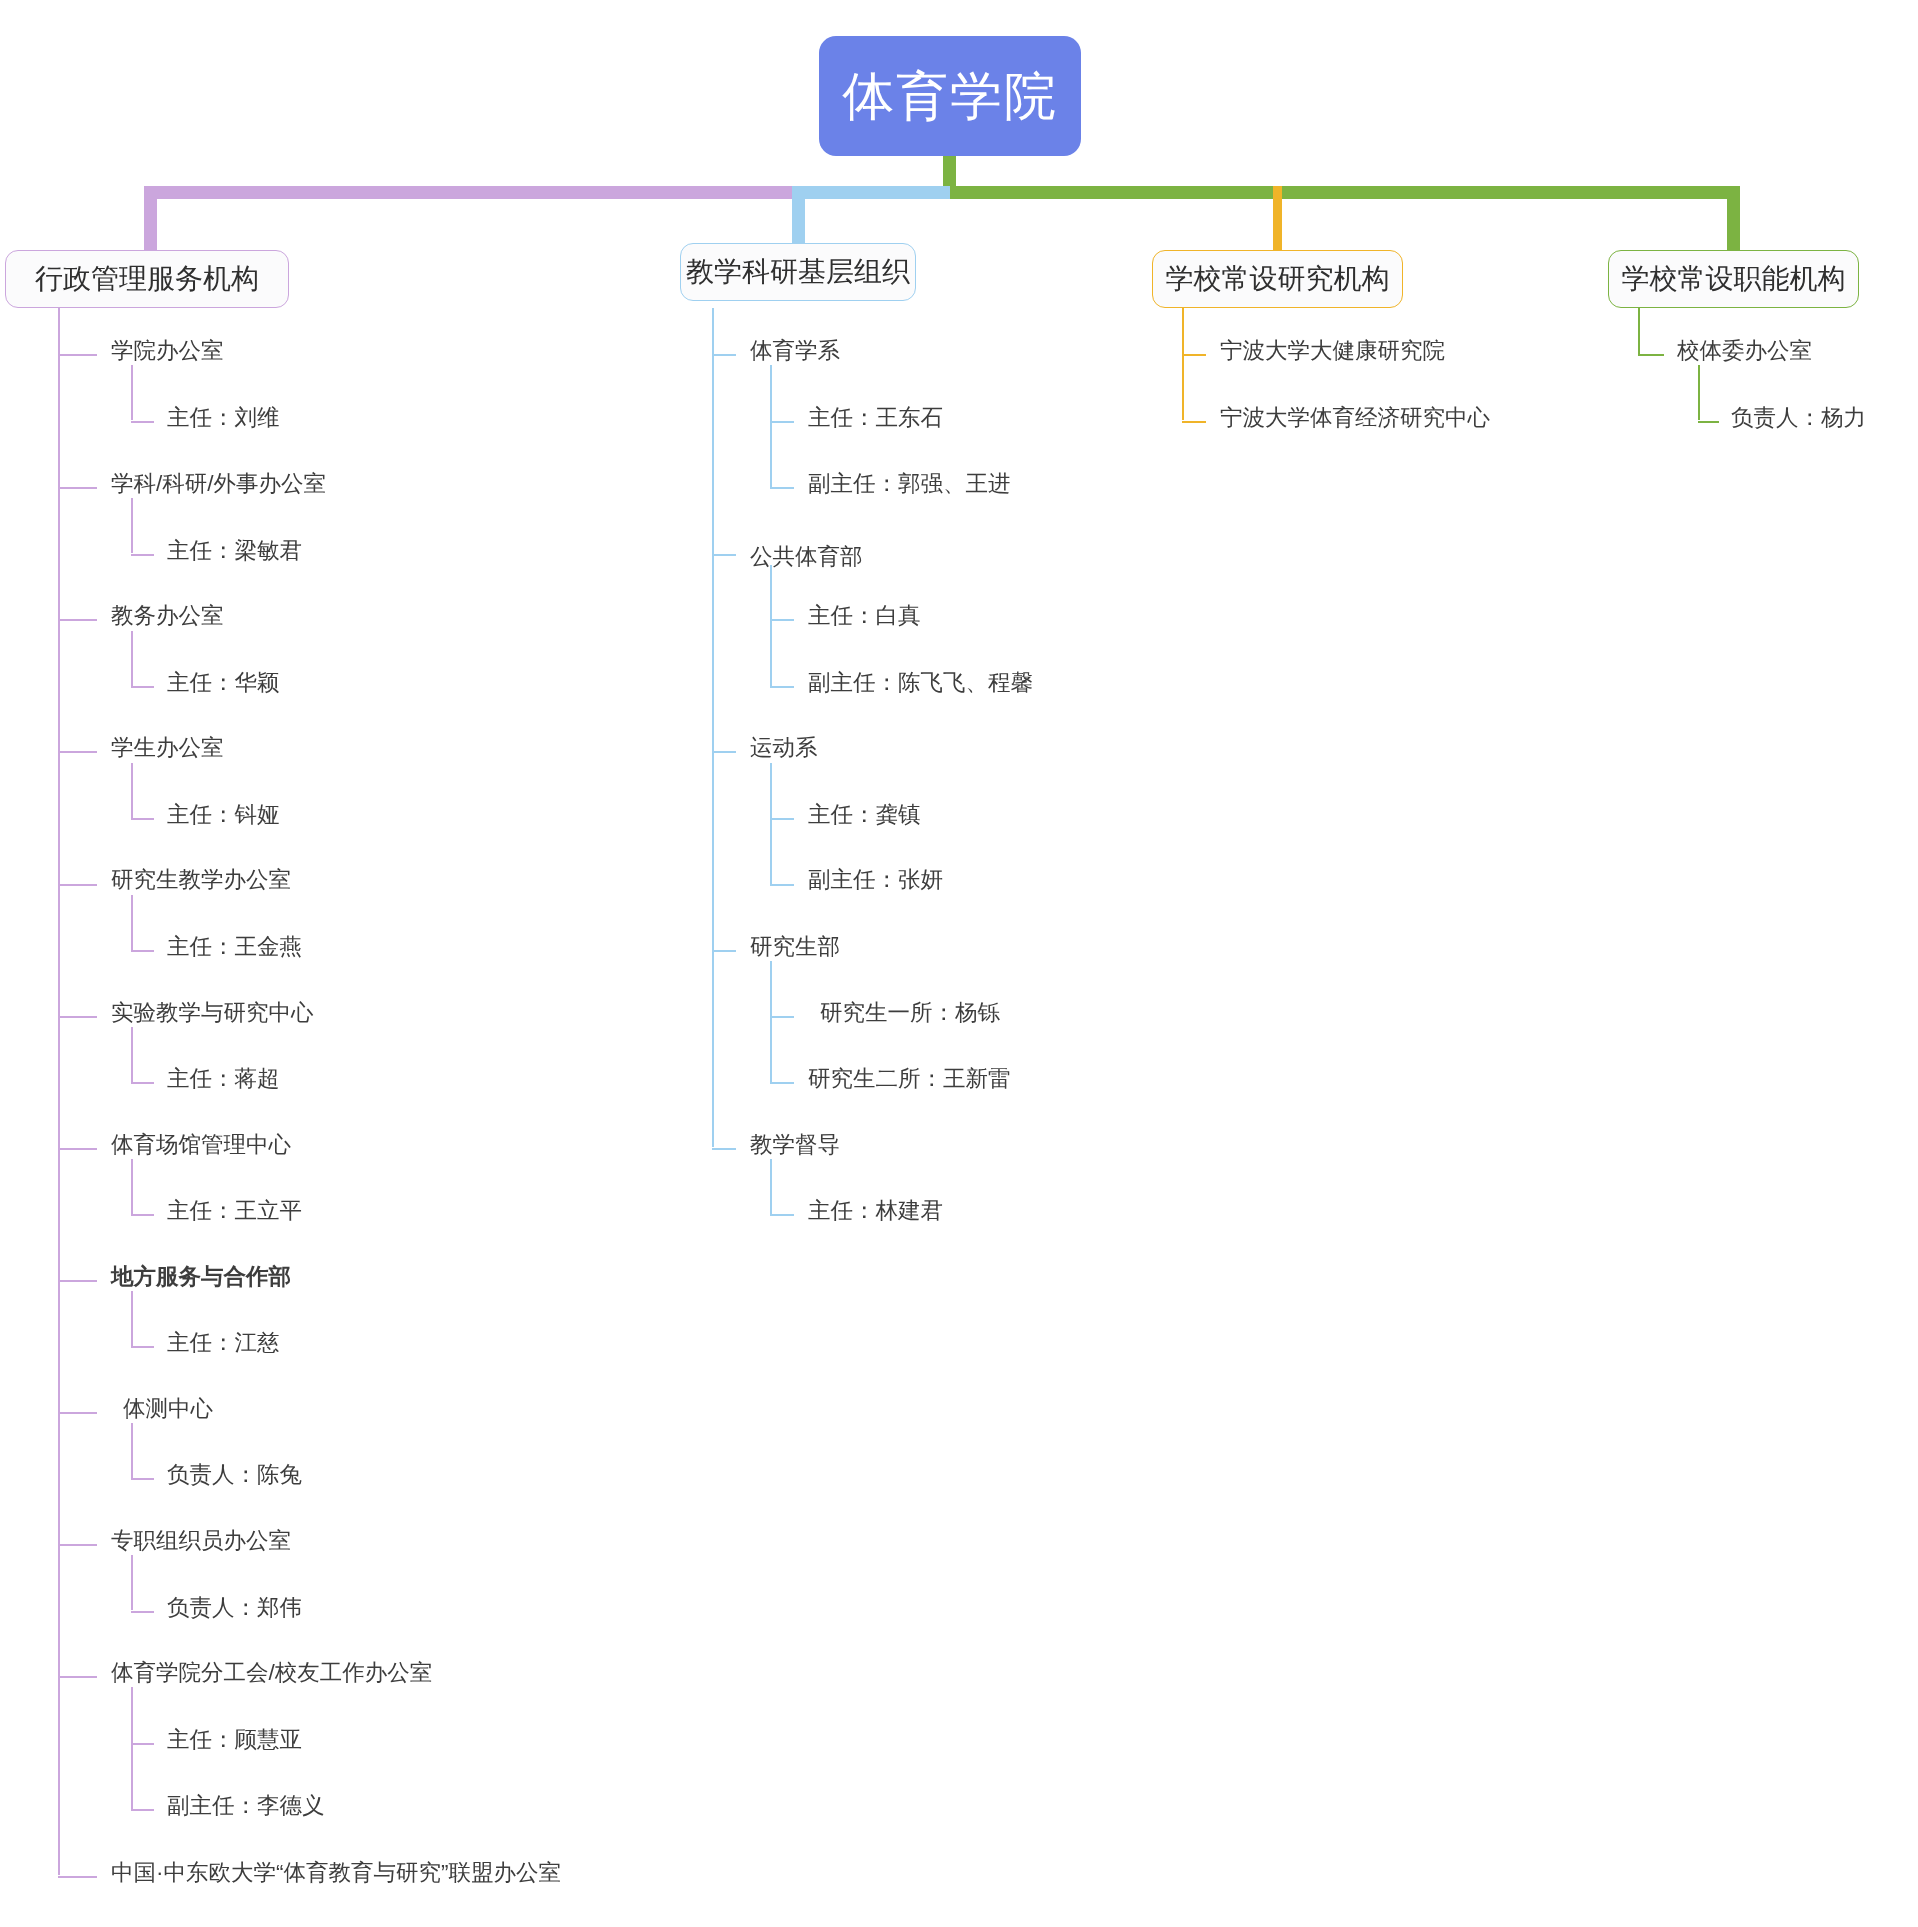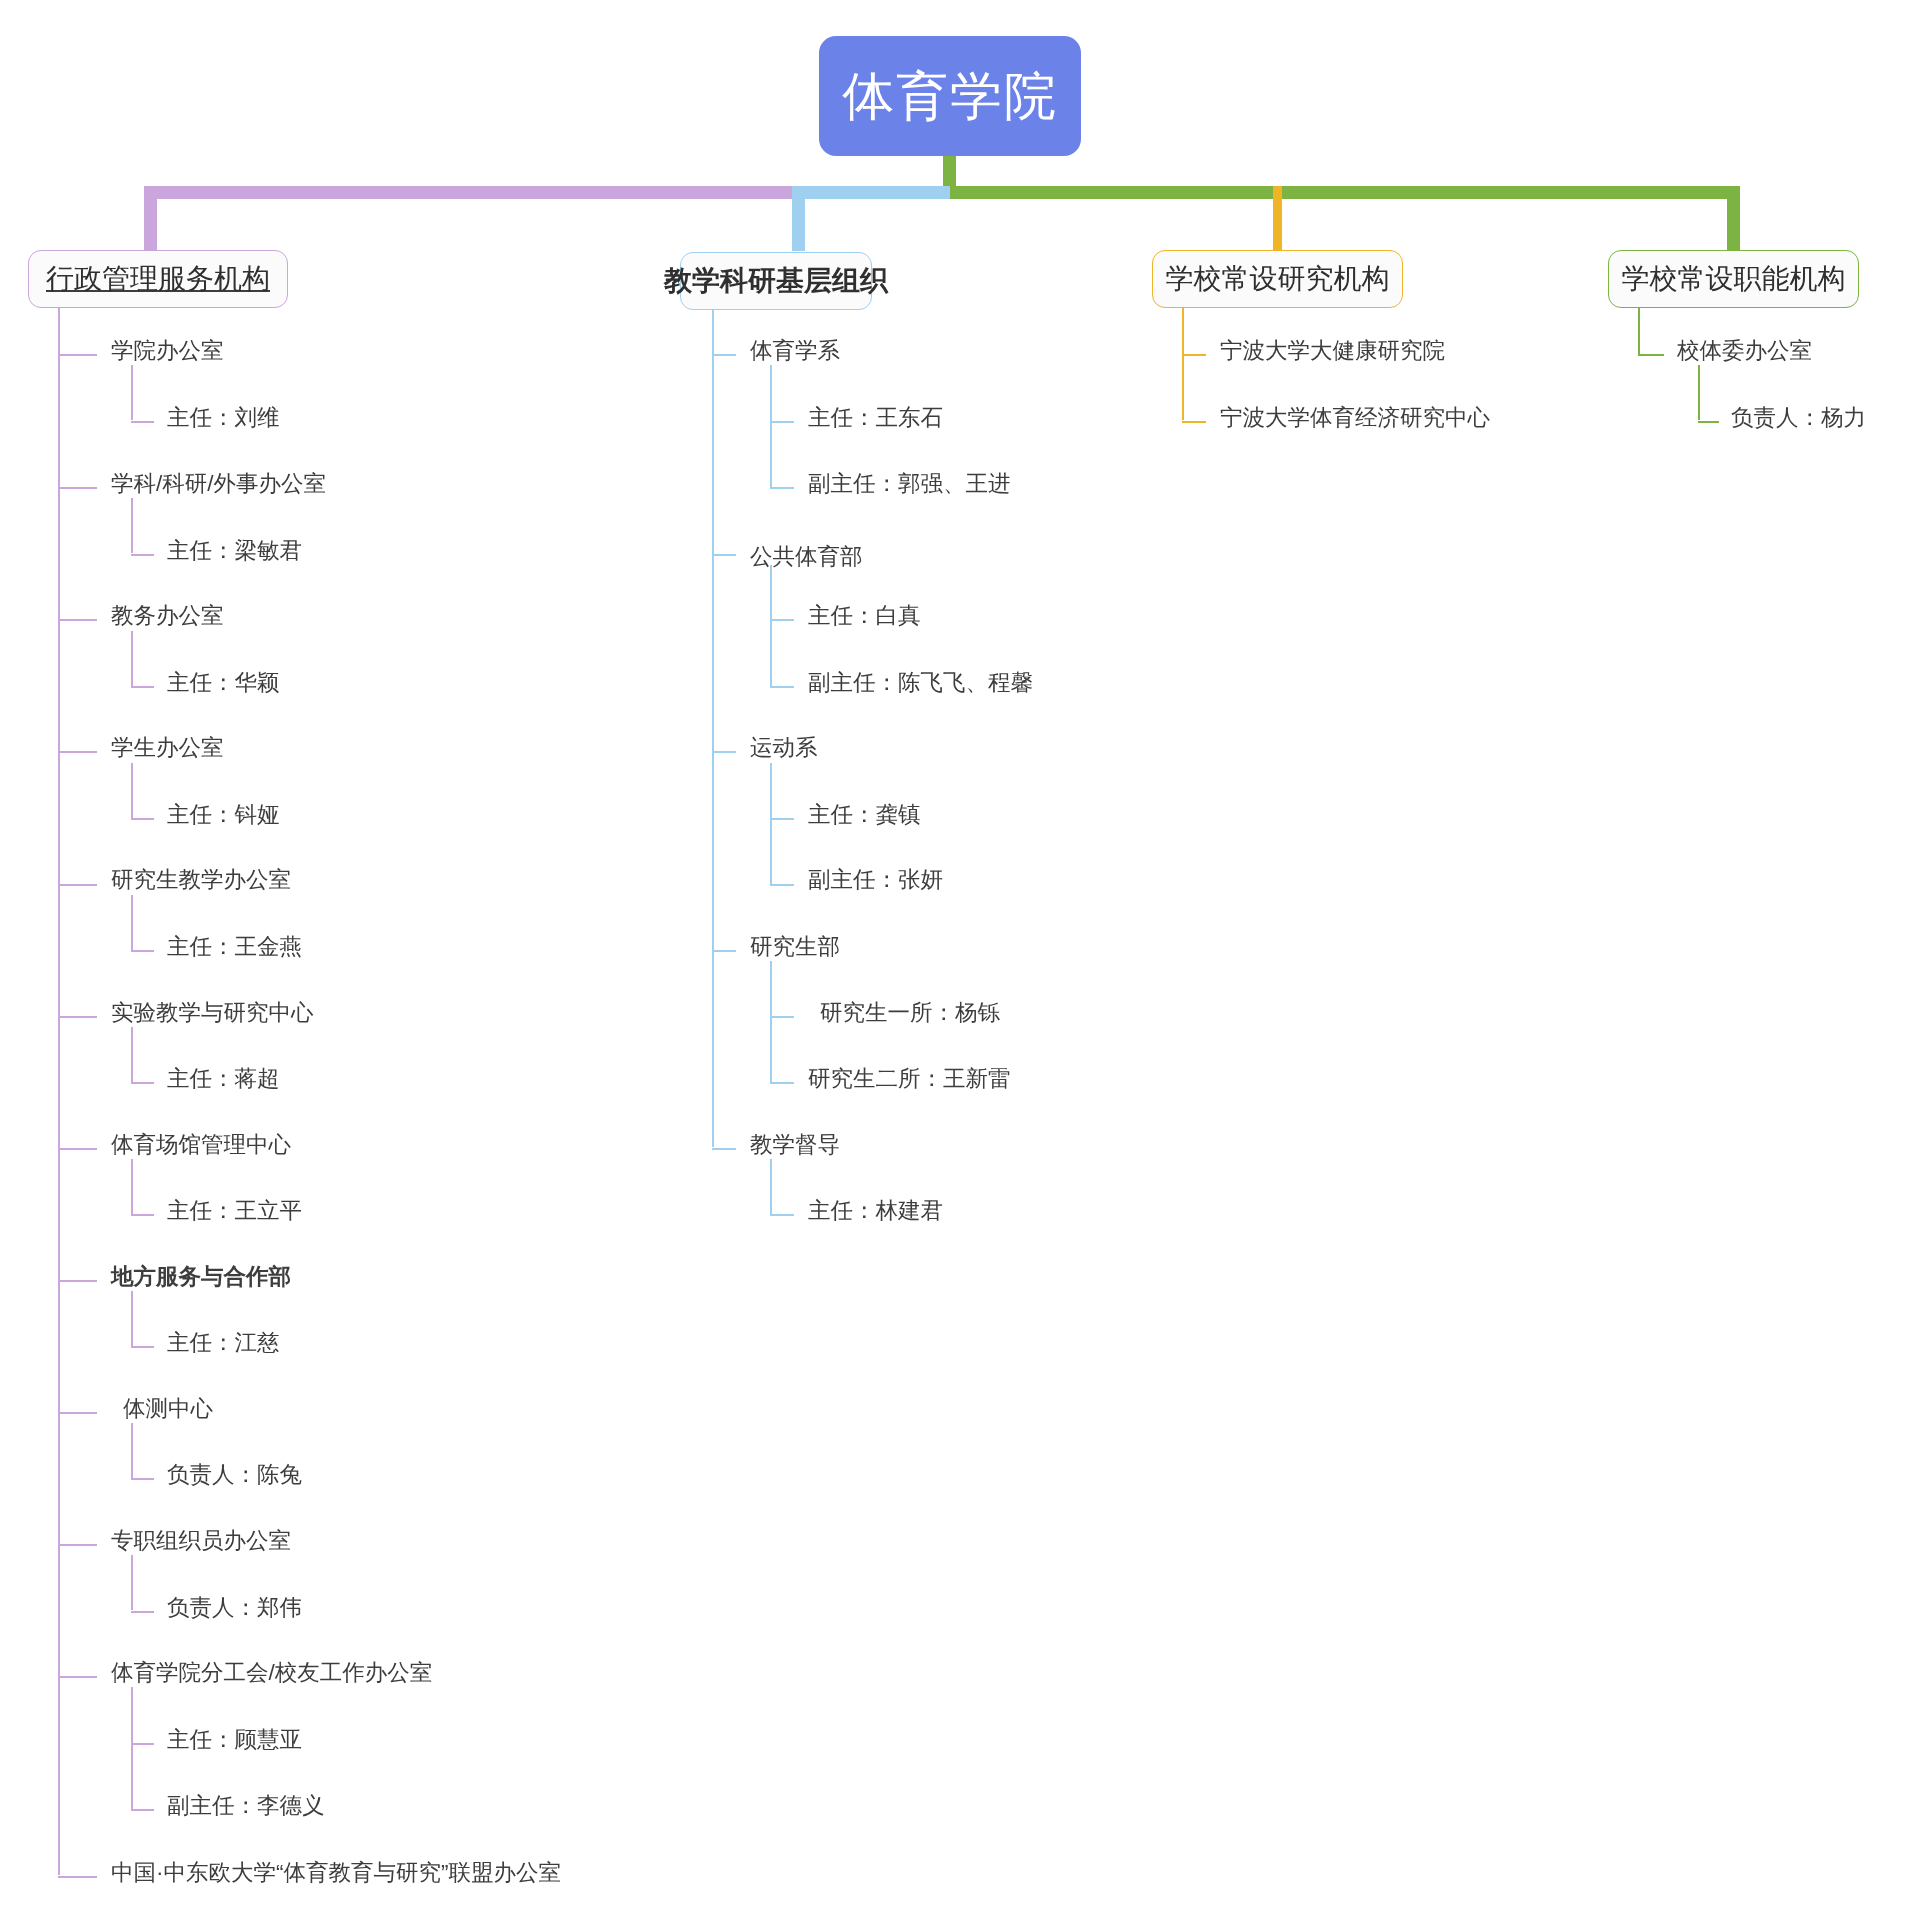--- a/index.html
+++ b/index.html
@@ -141,24 +141,24 @@
       <div class="bar" style="left: 1182px; top: 308px; width: 1.9px; height: 112px; background: rgb(240, 180, 41);"></div>
       <div class="bar" style="left: 1182px; top: 354px; width: 24px; height: 1.9px; background: rgb(240, 180, 41);"></div>
       <div class="bar" style="left: 1182px; top: 421px; width: 24px; height: 1.9px; background: rgb(240, 180, 41);"></div>
       <div class="bar" style="left: 1638px; top: 308px; width: 1.9px; height: 46px; background: rgb(124, 179, 66);"></div>
       <div class="bar" style="left: 1638px; top: 354px; width: 26px; height: 1.9px; background: rgb(124, 179, 66);"></div>
       <div class="bar" style="left: 1698px; top: 365px; width: 1.9px; height: 55px; background: rgb(124, 179, 66);"></div>
       <div class="bar" style="left: 1698px; top: 421px; width: 20.6px; height: 1.9px; background: rgb(124, 179, 66);"></div>
     </div>
 
   <div id="branches">
-      <div class="l2-node" style="left: 28px; top: 250px; width: 260px; border: 1.9px solid rgb(203, 166, 221); text-decoration: underline;">
+      <div class="l2-node" style="left: 5px; top: 250px; width: 284px; border: 1.9px solid rgb(203, 166, 221);">
         <span class="l2-label">行政管理服务机构</span>
       </div>
-      <div class="l2-node" style="left: 680px; top: 252px; width: 192px; border: 1.9px solid rgb(159, 208, 240); font-weight: bold;">
+      <div class="l2-node" style="left: 680px; top: 243px; width: 236px; border: 1.9px solid rgb(159, 208, 240);">
         <span class="l2-label">教学科研基层组织</span>
       </div>
       <div class="l2-node" style="left: 1152px; top: 250px; width: 251px; border: 1.9px solid rgb(240, 180, 41);">
         <span class="l2-label">学校常设研究机构</span>
       </div>
       <div class="l2-node" style="left: 1608px; top: 250px; width: 251px; border: 1.9px solid rgb(124, 179, 66);">
         <span class="l2-label">学校常设职能机构</span>
       </div>
       <div class="row lvl3" style="left: 111px; top: 340px;">学院办公室</div>
       <div class="row lvl4" style="left: 167px; top: 407px;">主任：刘维</div>

